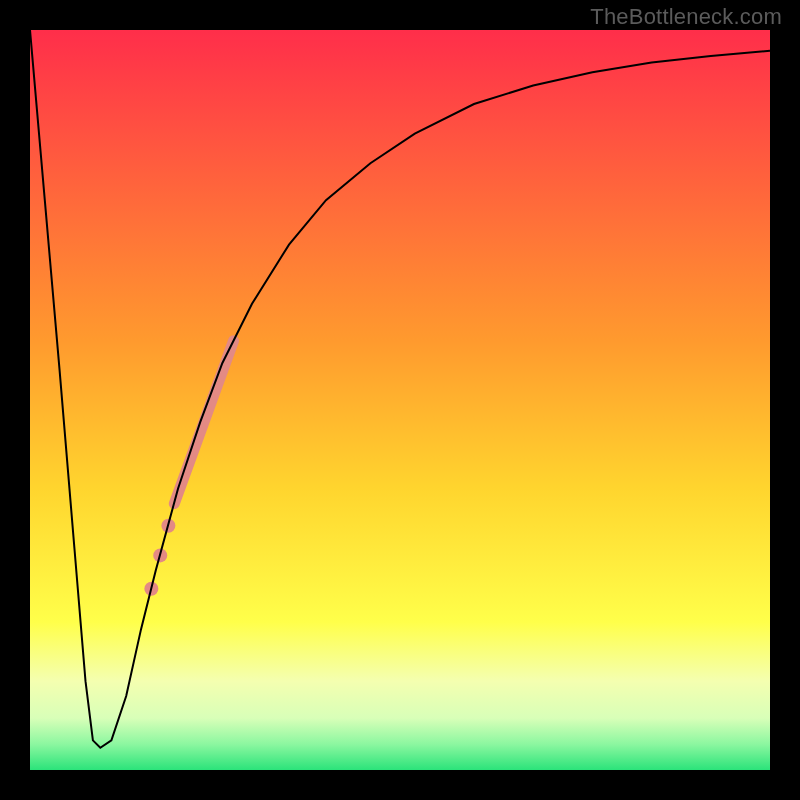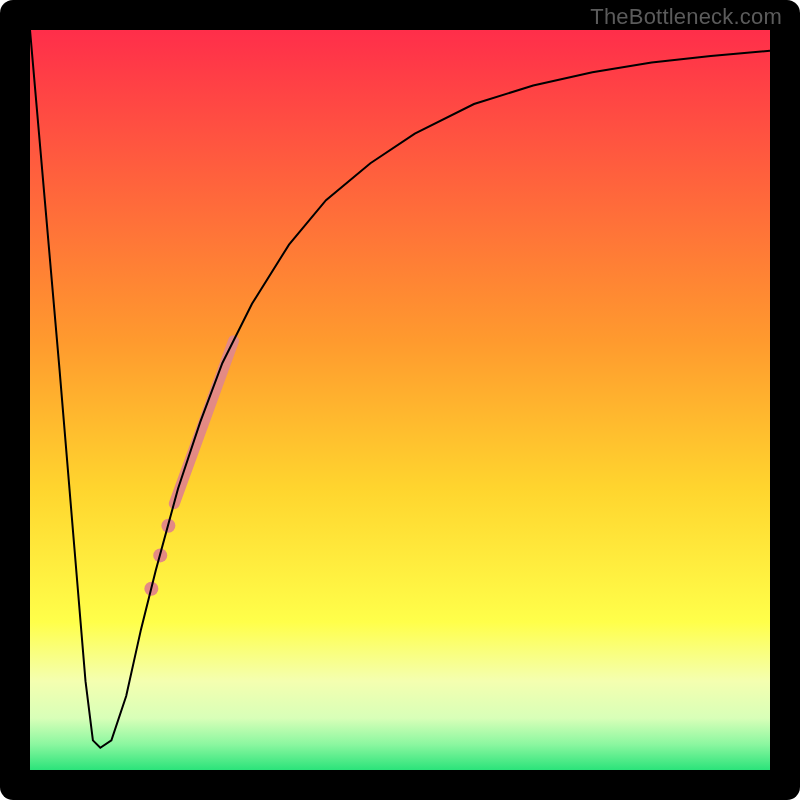--- a/index.html
+++ b/index.html
@@ -8,21 +8,20 @@
     width: 800px;
     height: 800px;
     overflow: hidden;
     background: #fff;
   }
   .chart-container {
     position: relative;
     width: 800px;
     height: 800px;
     background: #000;
-    border-radius: 13px;
   }
   .plot-area {
     position: absolute;
     left: 30px;
     top: 30px;
     width: 740px;
     height: 740px;
     overflow: hidden;
   }
   .gradient-bg {

